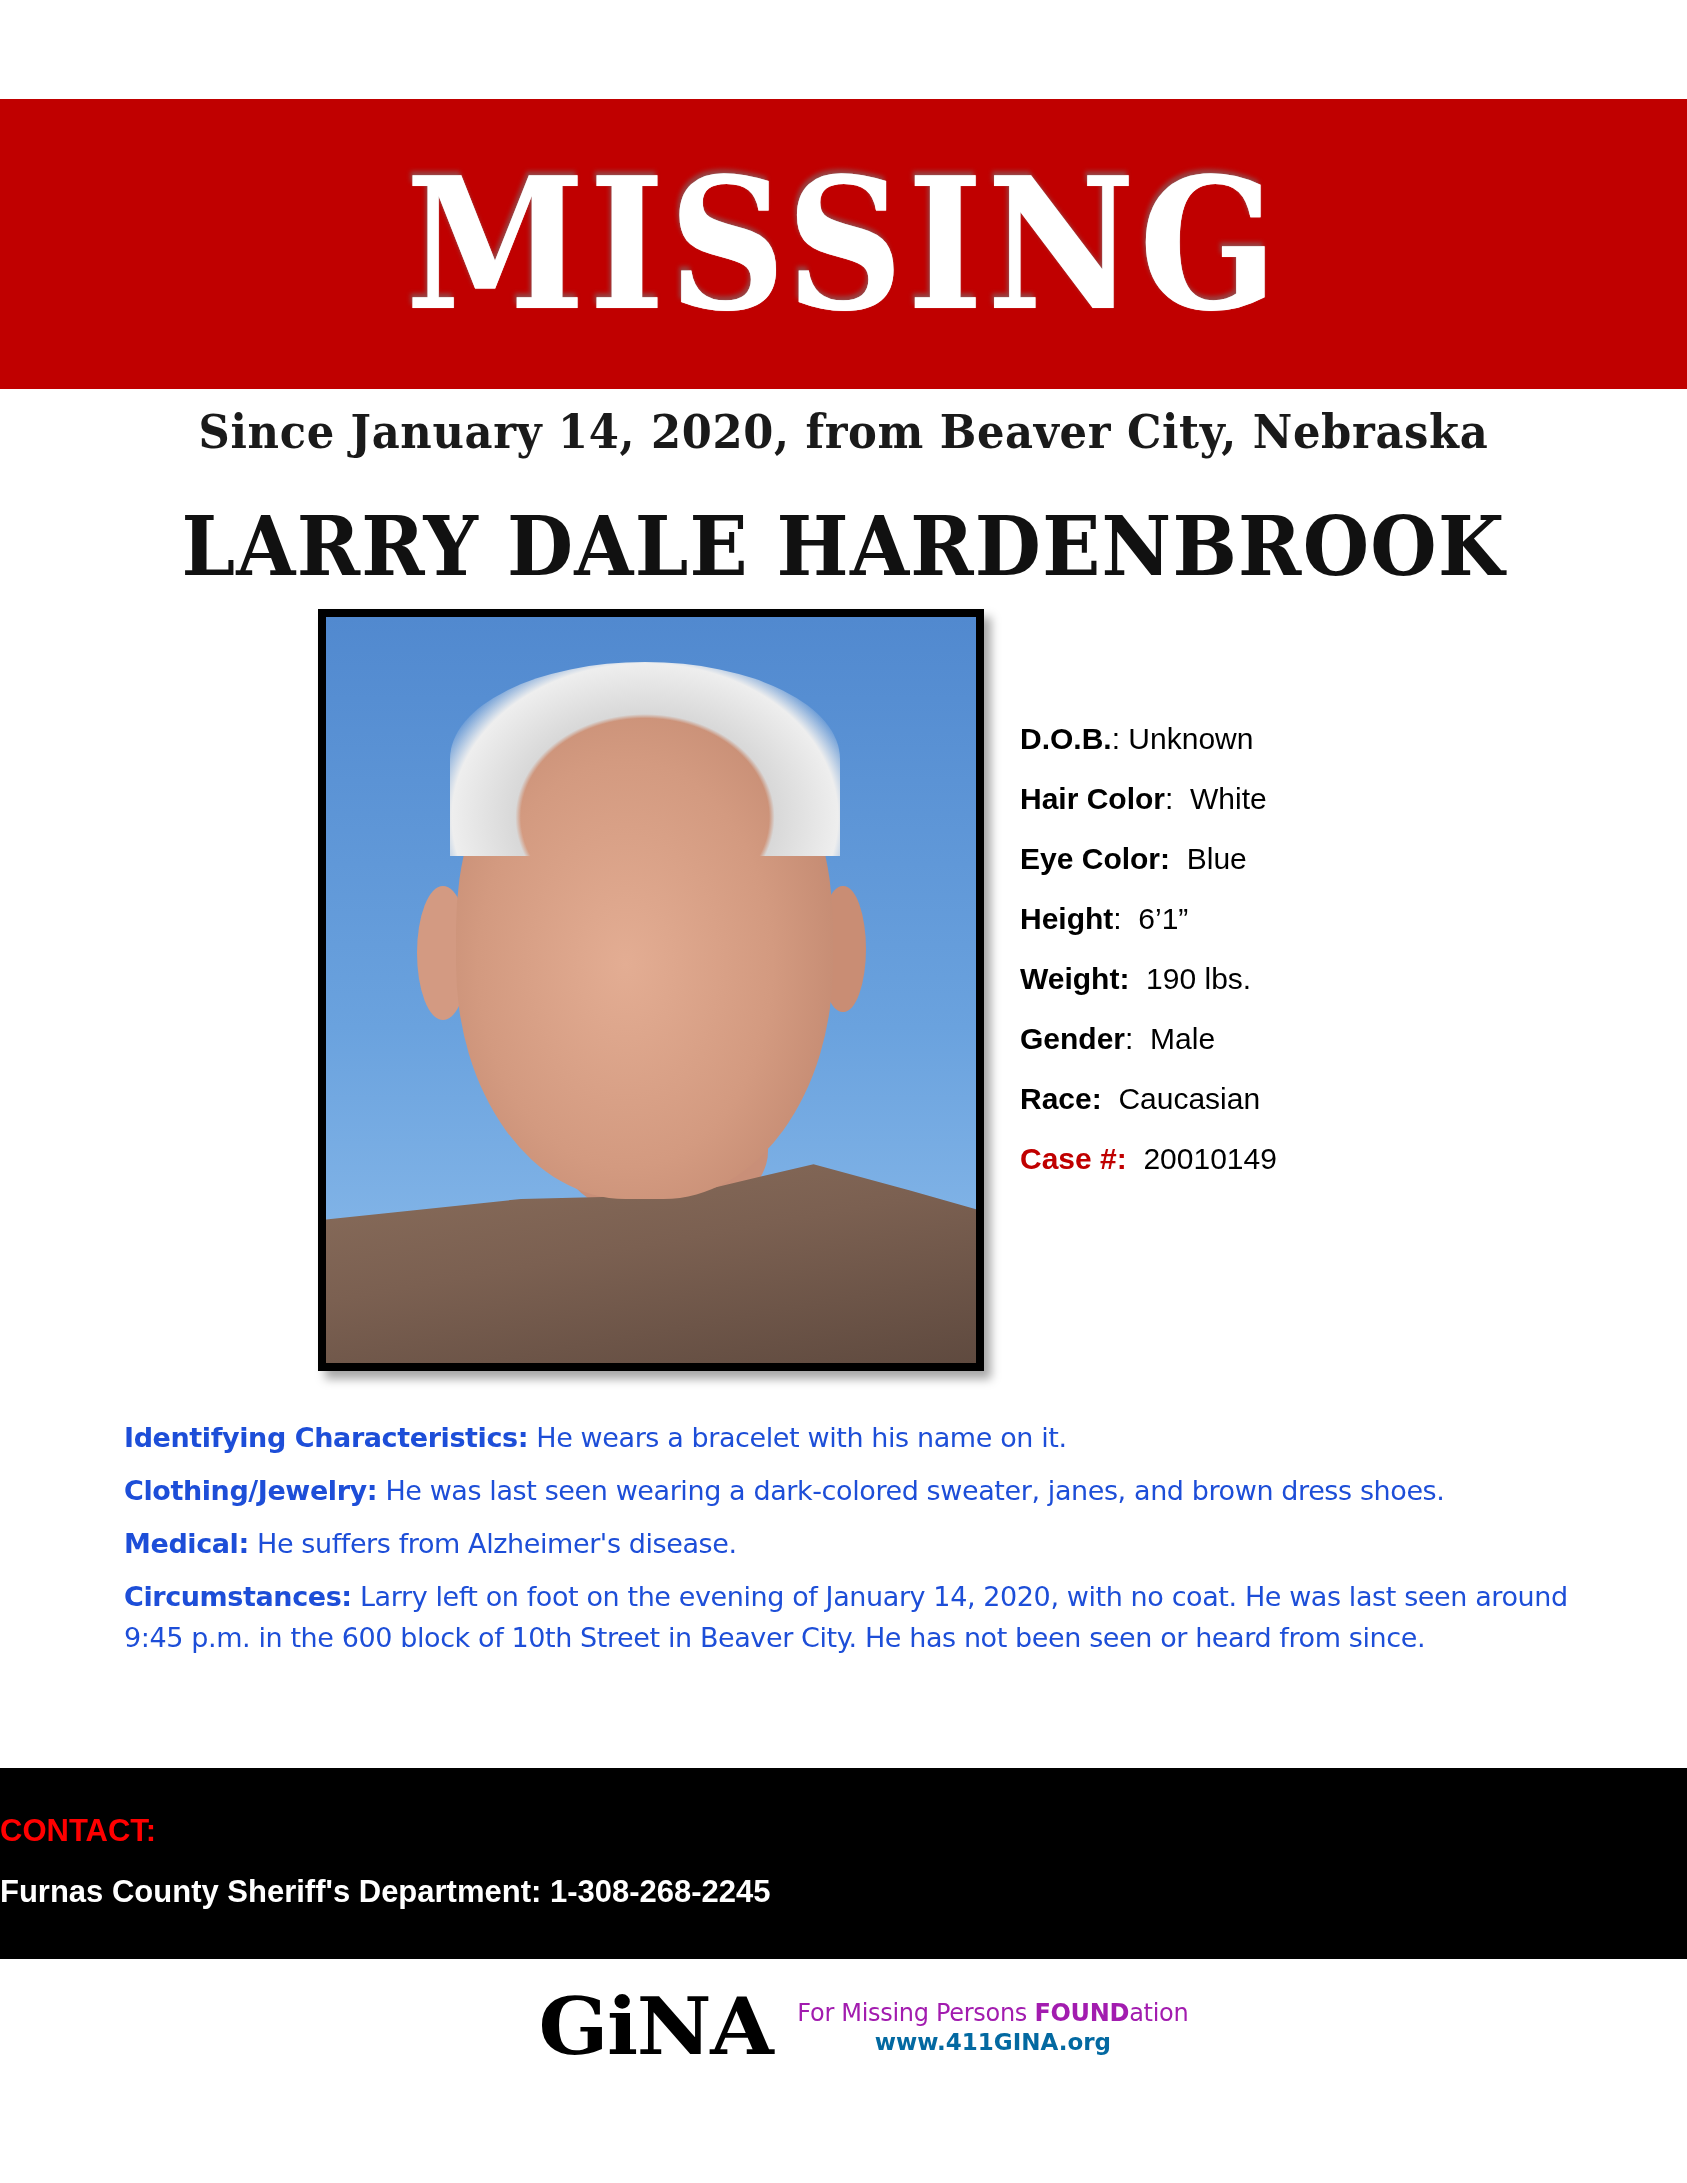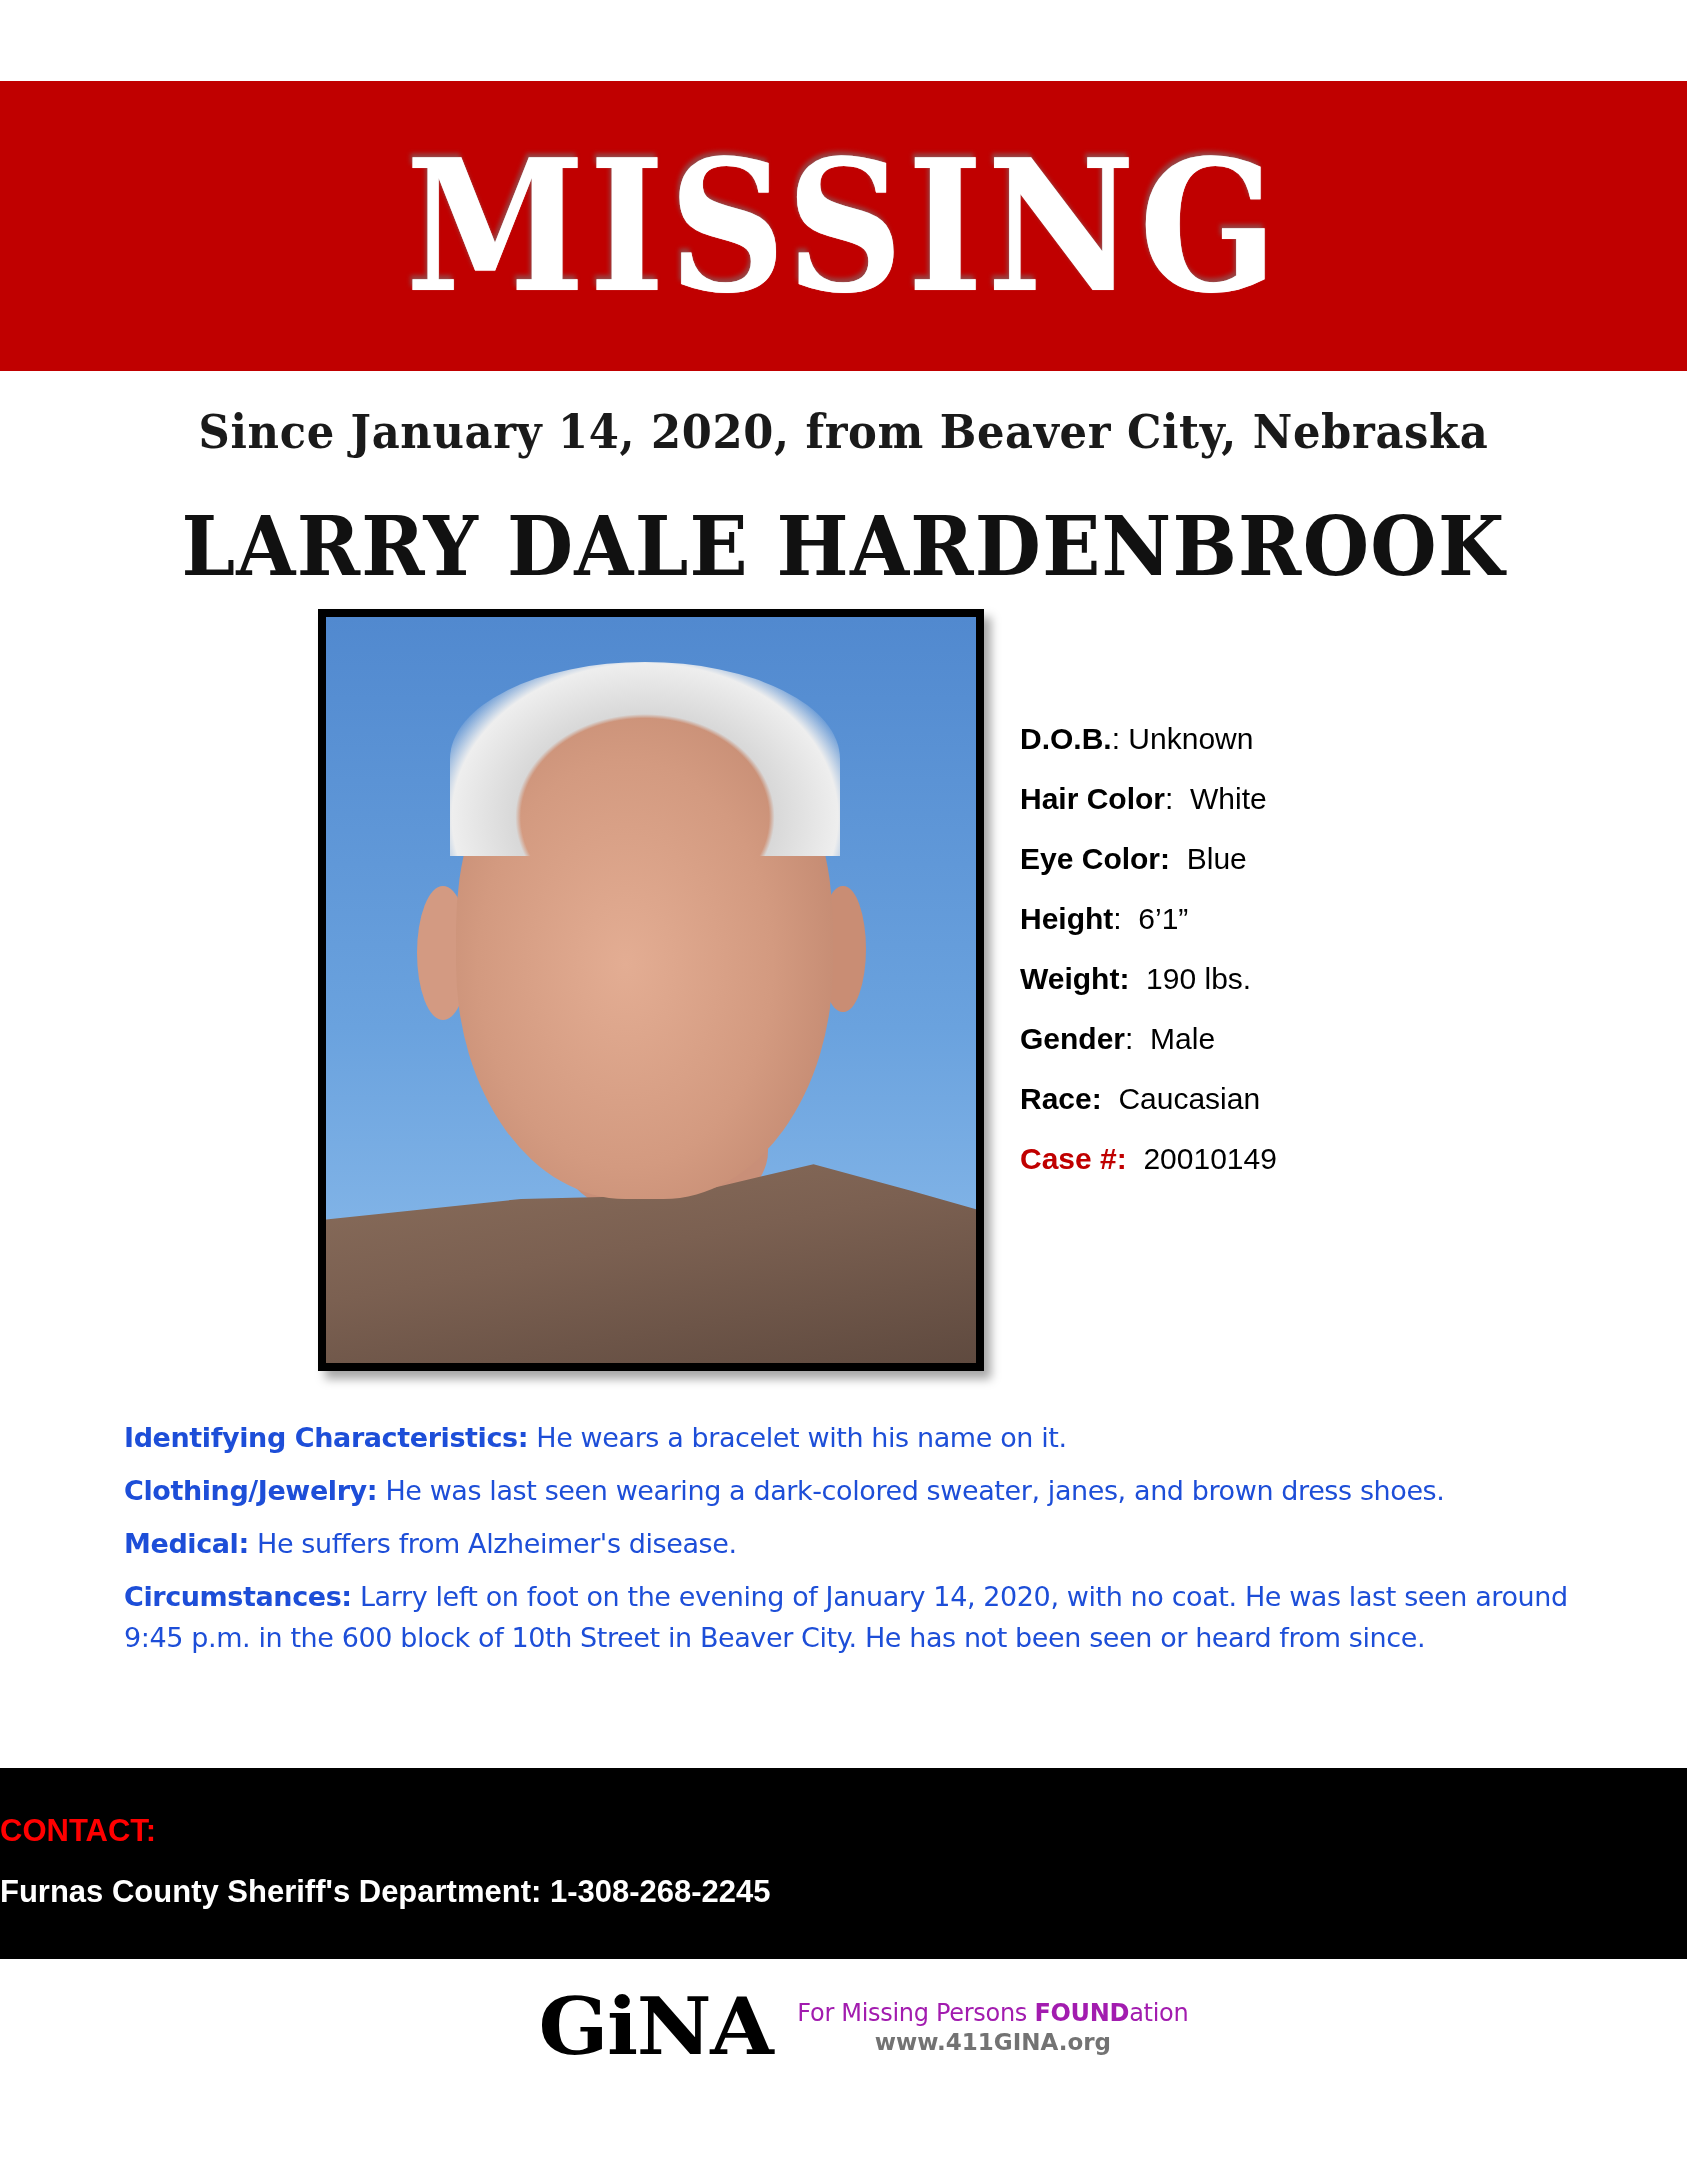--- a/index.html
+++ b/index.html
@@ -1,19 +1,19 @@
 <!DOCTYPE html>
 <html style="font-size:10.6px"><head>
 <meta charset="utf-8">
 <style>
   html, body { margin: 0; padding: 0; background: #ffffff; }
   body { width: 1687px; height: 2183px; position: relative; overflow: hidden;
          font-family: "Liberation Sans", sans-serif; color: #000; }
 
-  .banner { position: absolute; left: 0; top: 81px; width: 1687px; height: 290px;
+  .banner { position: absolute; left: 0; top: 99px; width: 1687px; height: 290px;
             background: #c00000; display: flex; align-items: center; justify-content: center; }
   .banner-title { font-family: "DejaVu Serif", serif; font-weight: bold; font-size: 162px;
                   color: #ffffff; letter-spacing: 4px; line-height: 1;
                   transform: scaleY(1.12);
                   text-shadow: -2px -3.3px 4px rgba(120,120,120,0.55), 0 0 0.7px #fff; }
 
   .since { position: absolute; left: 0; top: 405px; width: 1687px; text-align: center;
            font-family: "DejaVu Serif", serif; font-weight: bold; font-size: 46px;
            color: #1a1a1a; letter-spacing: 0.7px; transform: scaleX(0.94); }
   .name { position: absolute; left: 0; top: 498px; width: 1687px; text-align: center;
@@ -55,21 +55,21 @@
                    font-size: 31px; color: #ff0000; }
   .contact-text { position: absolute; left: 0; width: 100%; top: 106px; font-weight: bold;
                   font-size: 31px; color: #ffffff; }
 
   .logo { position: absolute; left: 544px; top: 1988px; display: flex; align-items: center; gap: 12px; }
   .logo-mark { font-family: "DejaVu Serif", serif; font-weight: bold; font-size: 78px;
                letter-spacing: -1.3px; line-height: 1; transform: scaleX(1.05); }
   .logo-text { margin-left: 18.5px; text-align: center; font-family: "DejaVu Sans", sans-serif; }
   .logo-tag { font-size: 24px; color: #a21caf; letter-spacing: -0.3px; }
   .logo-tag b { font-weight: bold; }
-  .logo-url { font-size: 23px; font-weight: bold; color: #737373; margin-top: 2.6px; }
+  .logo-url { font-size: 23px; font-weight: bold; color: #0369a1; margin-top: 2.6px; }
 </style>
 </head>
 <body>
 
 <div class="banner">
   <span class="banner-title">MISSING</span>
 </div>
 
 <div class="since">Since January 14, 2020, from Beaver City, Nebraska</div>
 <div class="name">LARRY DALE HARDENBROOK</div>

